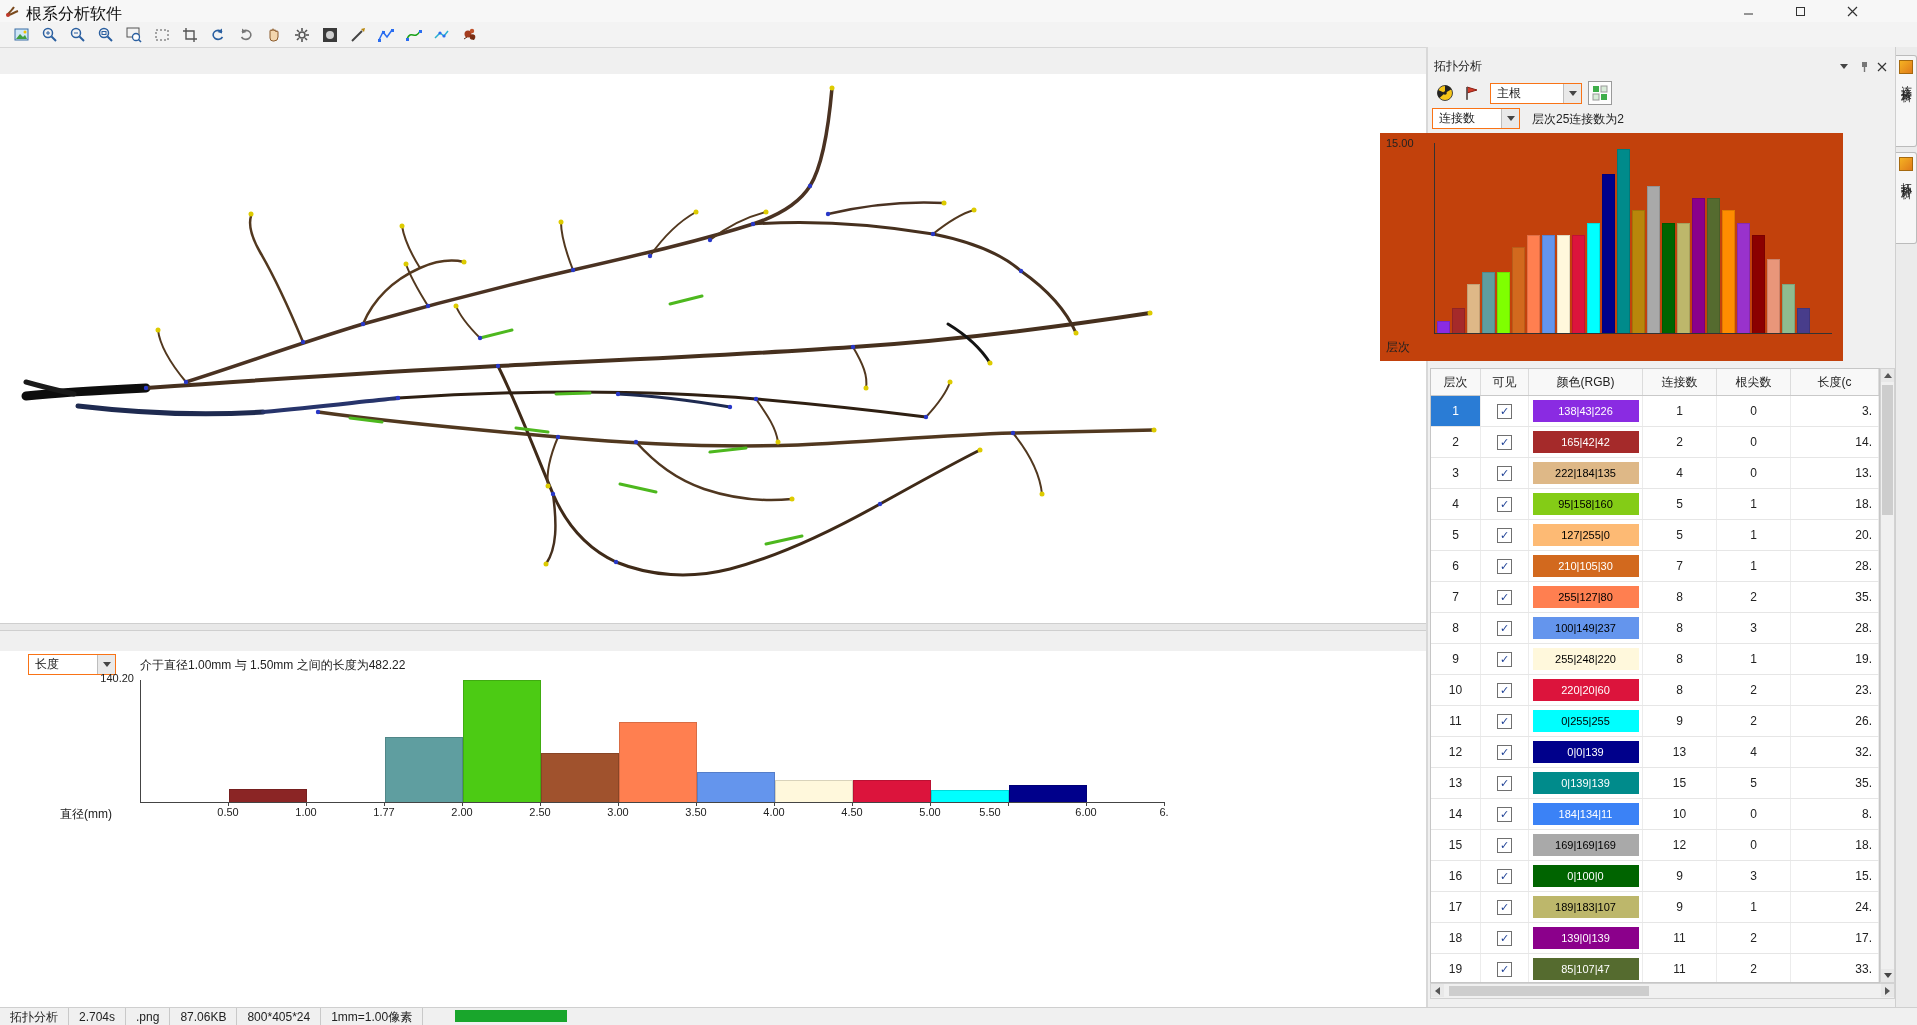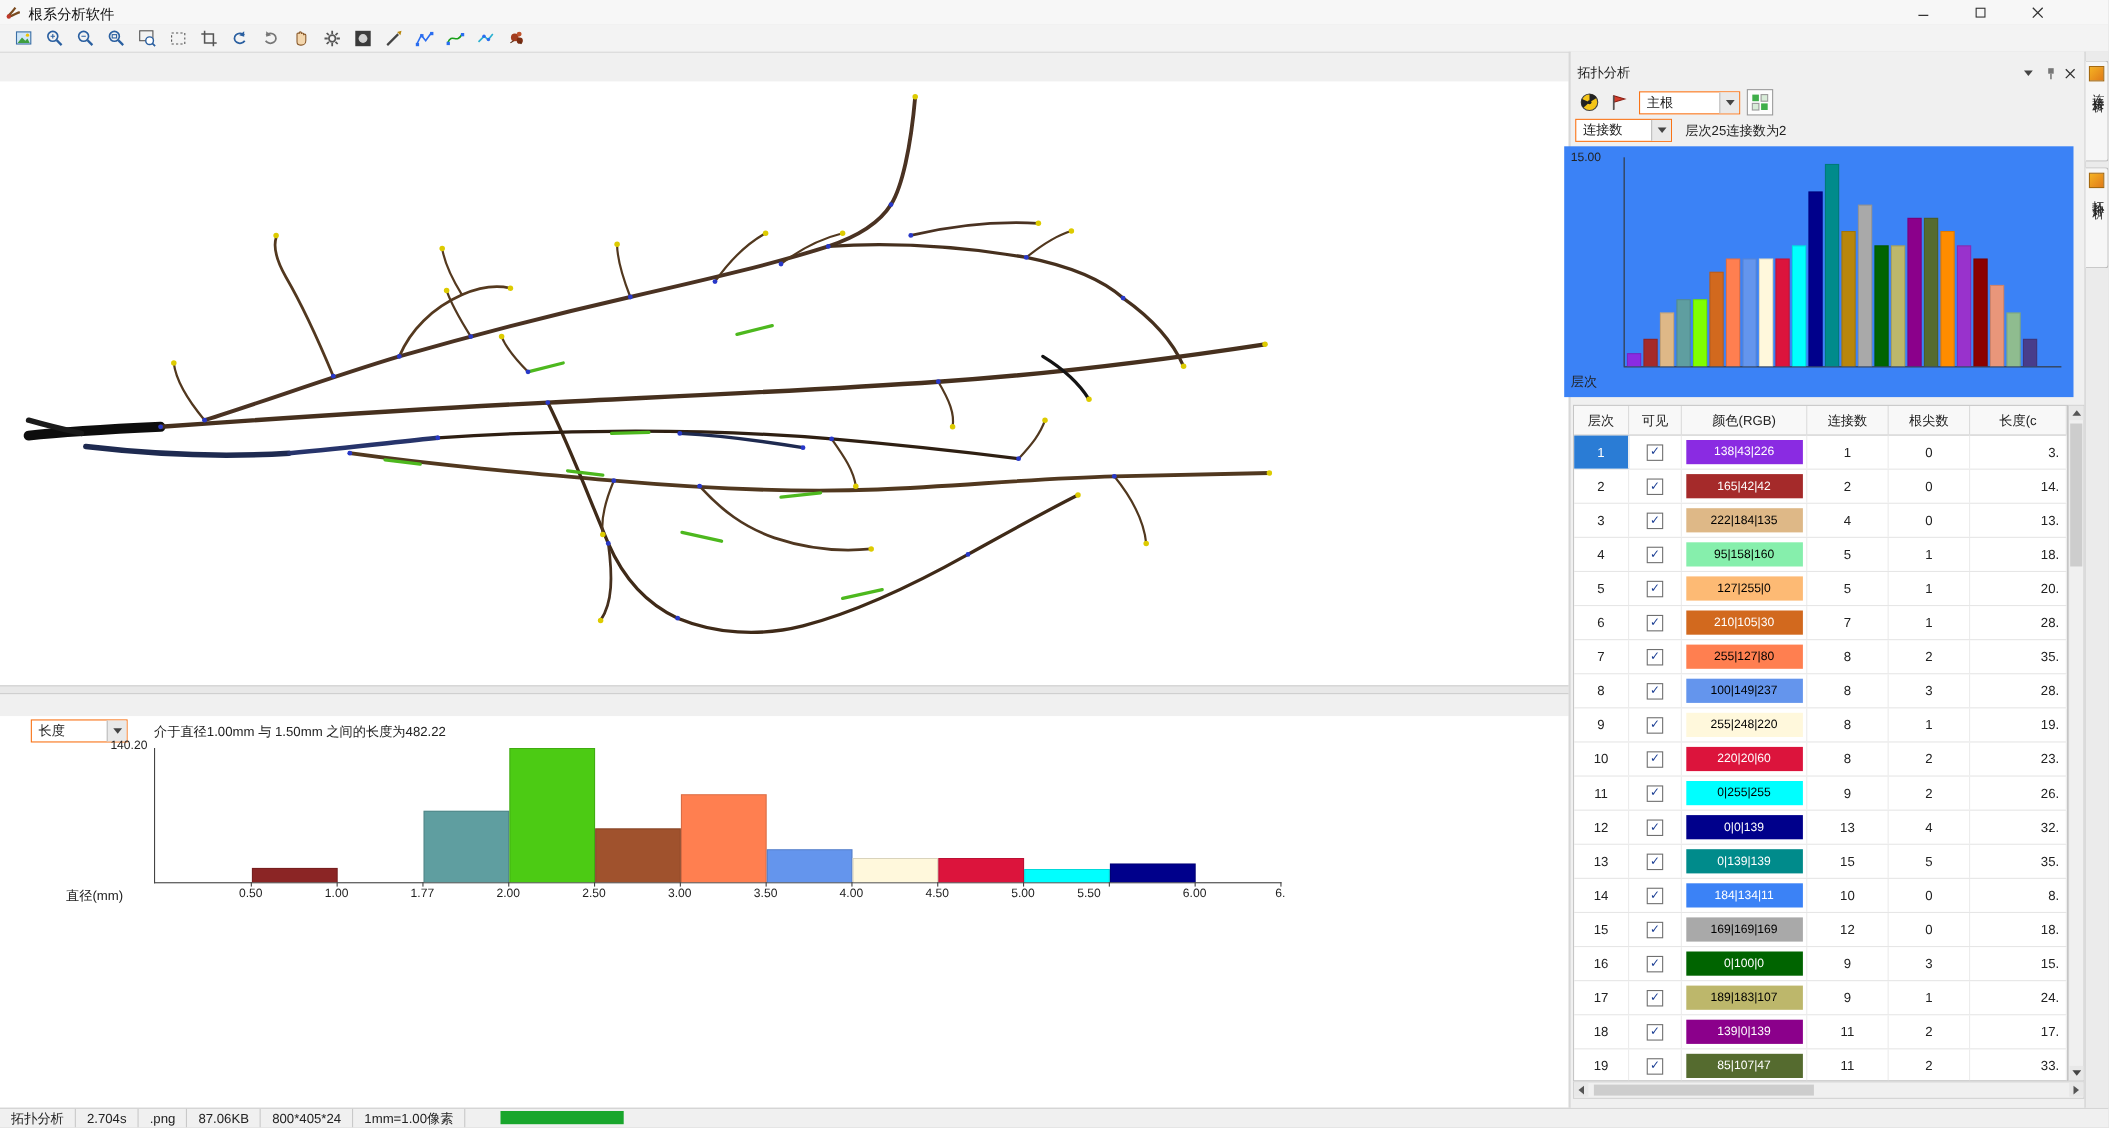--- a/index.html
+++ b/index.html
@@ -1,21 +1,21 @@
 <!DOCTYPE html>
 <html><head>
 <meta charset="utf-8">
 <style>
   html,body{margin:0;padding:0;background:#d8d8d8;}
   .stage{position:relative;width:1917px;height:1025px;background:#f0f0f0;overflow:hidden;
          font-family:"Liberation Sans","DejaVu Sans",sans-serif;font-size:12px;color:#222;}
   
   .titlebar{position:absolute;left:0;top:0;width:1917px;height:22px;background:#f7f7f7;border-bottom:1px solid #e3e3e3;}
   .title-ic{position:absolute;left:5px;top:3px;}
-  .title-text{position:absolute;left:26px;top:4px;font-size:13px;color:#111;}
+  .title-text{position:absolute;left:26px;top:4px;font-size:16px;color:#111;}
   .wbtn{position:absolute;top:0;width:36px;height:22px;display:flex;align-items:center;justify-content:center;cursor:default;}
   
   .toolbar{position:absolute;left:0;top:22px;width:1917px;height:26px;background:#f3f3f3;border-bottom:1px solid #d7d7d7;display:flex;align-items:center;padding-left:10px;gap:4px;box-sizing:border-box;}
   .tbtn{width:22px;height:22px;display:flex;align-items:center;justify-content:center;border:1px solid transparent;border-radius:2px;}
   
   .tabbar{position:absolute;left:0;top:48px;width:1426px;height:25px;background:#ececec;border-bottom:1px solid #b8b8b8;}
   .doctab{position:absolute;left:8px;top:3px;height:22px;padding:0 14px;background:#fff;border:1px solid #a8a8a8;border-bottom:none;border-radius:3px 3px 0 0;line-height:22px;font-size:12px;color:#333;z-index:2;}
   .canvas{position:absolute;left:0;top:74px;width:1426px;height:549px;background:#ffffff;overflow:hidden;}
   .splitter{position:absolute;left:0;top:623px;width:1426px;height:6px;background:#e8e8e8;border-top:1px solid #cfcfcf;border-bottom:1px solid #cfcfcf;}
   
@@ -38,21 +38,21 @@
   .progress{position:absolute;left:455px;top:1010px;width:112px;height:12px;background:#19a62c;}
   
   .vsplit{position:absolute;left:1426px;top:47px;width:2px;height:960px;background:#d8d8d8;}
   .rpanel{position:absolute;left:1428px;top:47px;width:467px;height:960px;background:#f0f0f0;}
   .rheader{position:absolute;left:1434px;top:55px;width:455px;height:22px;line-height:22px;color:#222;}
   .rh-ic{position:absolute;top:59px;width:16px;height:15px;display:flex;align-items:center;justify-content:center;color:#333;font-size:12px;}
   .rtools{position:absolute;left:1434px;top:81px;height:24px;display:flex;align-items:center;gap:6px;}
   .rbtn{width:22px;height:22px;display:flex;align-items:center;justify-content:center;}
   .rbtn.bordered{border:1px solid #9a9a9a;background:#fdfdfd;}
   .rinfo{position:absolute;left:1532px;top:111px;font-size:12px;}
-  .topo-chart{position:absolute;left:1422px;top:133px;width:463px;height:228px;background:#3b82f6;}
+  .topo-chart{position:absolute;left:1380px;top:133px;width:463px;height:228px;background:#c2410c;}
   .topo-ytop{position:absolute;left:6px;top:4px;font-size:11px;}
   .topo-axis-v{position:absolute;left:54px;top:10px;width:1px;height:190px;background:#333;}
   .topo-axis-h{position:absolute;left:54px;top:200px;width:398px;height:1px;background:#333;}
   #topo-bars{position:absolute;left:57px;top:14px;width:398px;height:186px;display:flex;align-items:flex-end;gap:2px;}
   .tbar{width:13px;flex:none;border:1px solid rgba(0,0,0,.12);border-bottom:none;box-sizing:border-box;}
   .topo-xlabel{position:absolute;left:6px;top:206px;font-size:12px;}
   
   .rtable{position:absolute;left:1430px;top:368px;width:450px;height:615px;background:#fff;border:1px solid #c6c6c6;box-sizing:border-box;overflow:hidden;}
   .thead{display:flex;height:26px;border-bottom:1px solid #c9c9c9;background:#f8f8f8;}
   .th{display:flex;align-items:center;justify-content:center;border-right:1px solid #dcdcdc;font-size:12px;color:#222;box-sizing:border-box;}
@@ -532,21 +532,21 @@
           <span class="tc c3">4</span>
           <span class="tc c4">0</span>
           <span class="tc c5">13.</span>
         </div>
         <div class="trow">
           <span class="tc c0">4</span>
           <span class="tc c1">
             <span class="cb">✓</span>
           </span>
           <span class="tc c2">
-            <span class="swatch" style="background: #86efac; color: rgb(0, 0, 0);">95|158|160</span>
+            <span class="swatch" style="background: #84cc16; color: rgb(0, 0, 0);">95|158|160</span>
           </span>
           <span class="tc c3">5</span>
           <span class="tc c4">1</span>
           <span class="tc c5">18.</span>
         </div>
         <div class="trow">
           <span class="tc c0">5</span>
           <span class="tc c1">
             <span class="cb">✓</span>
           </span>

